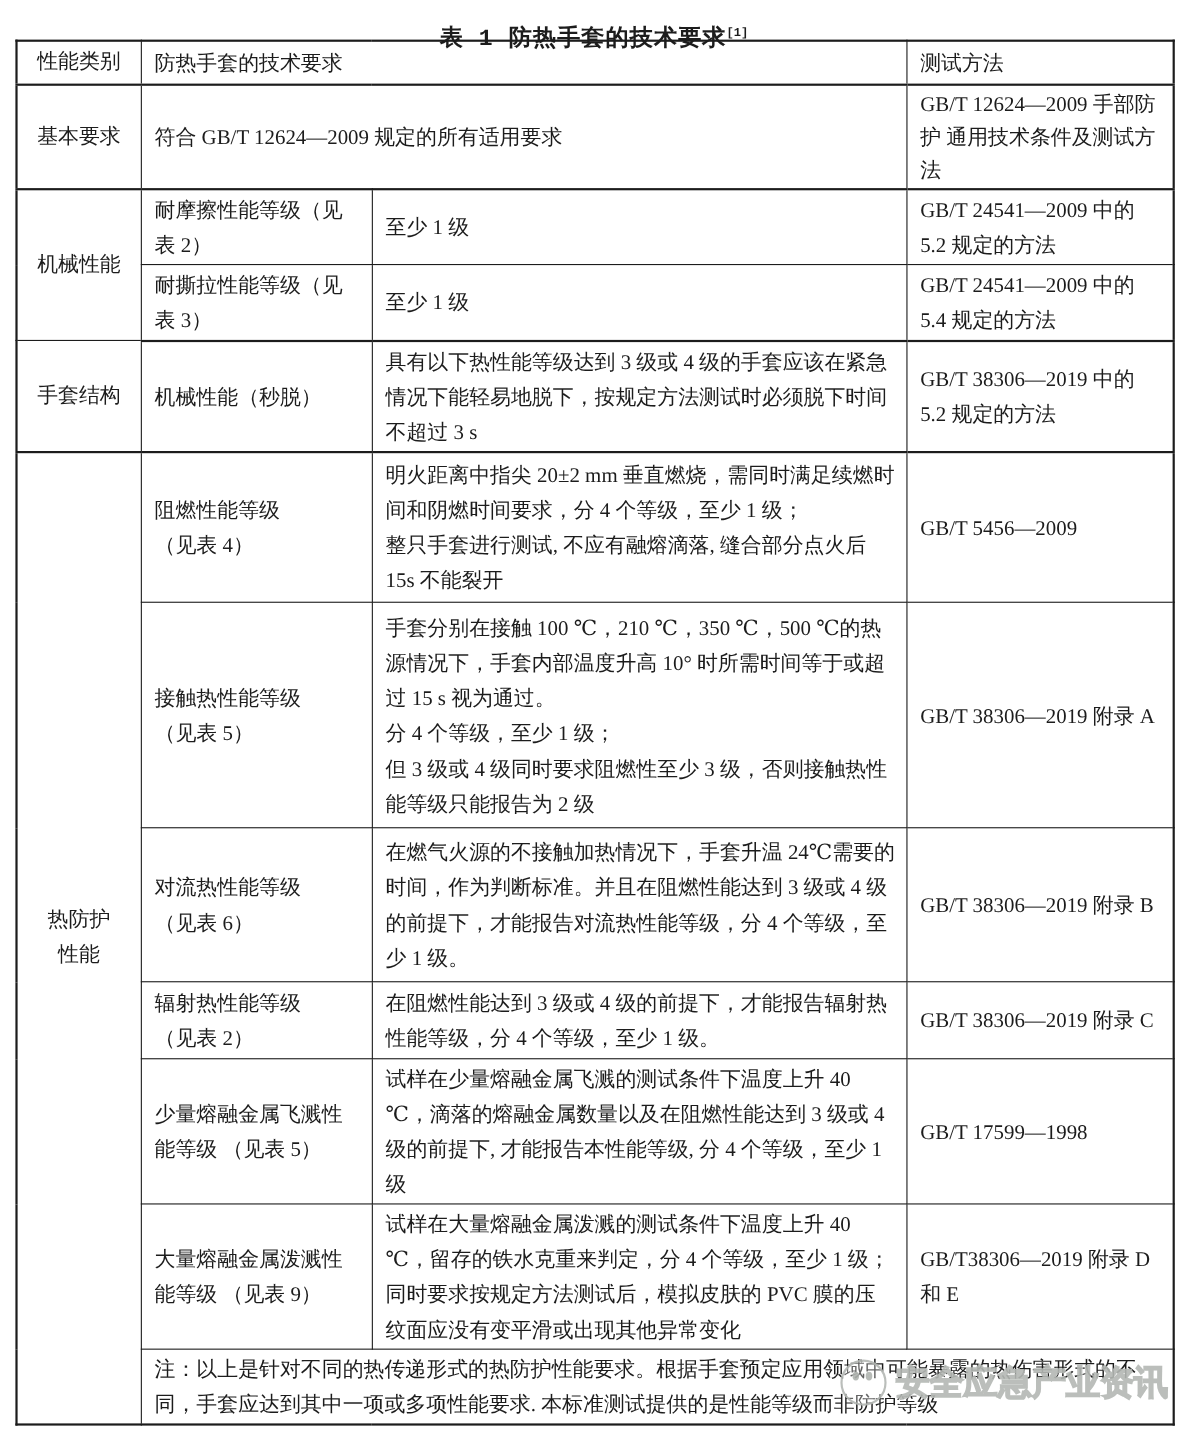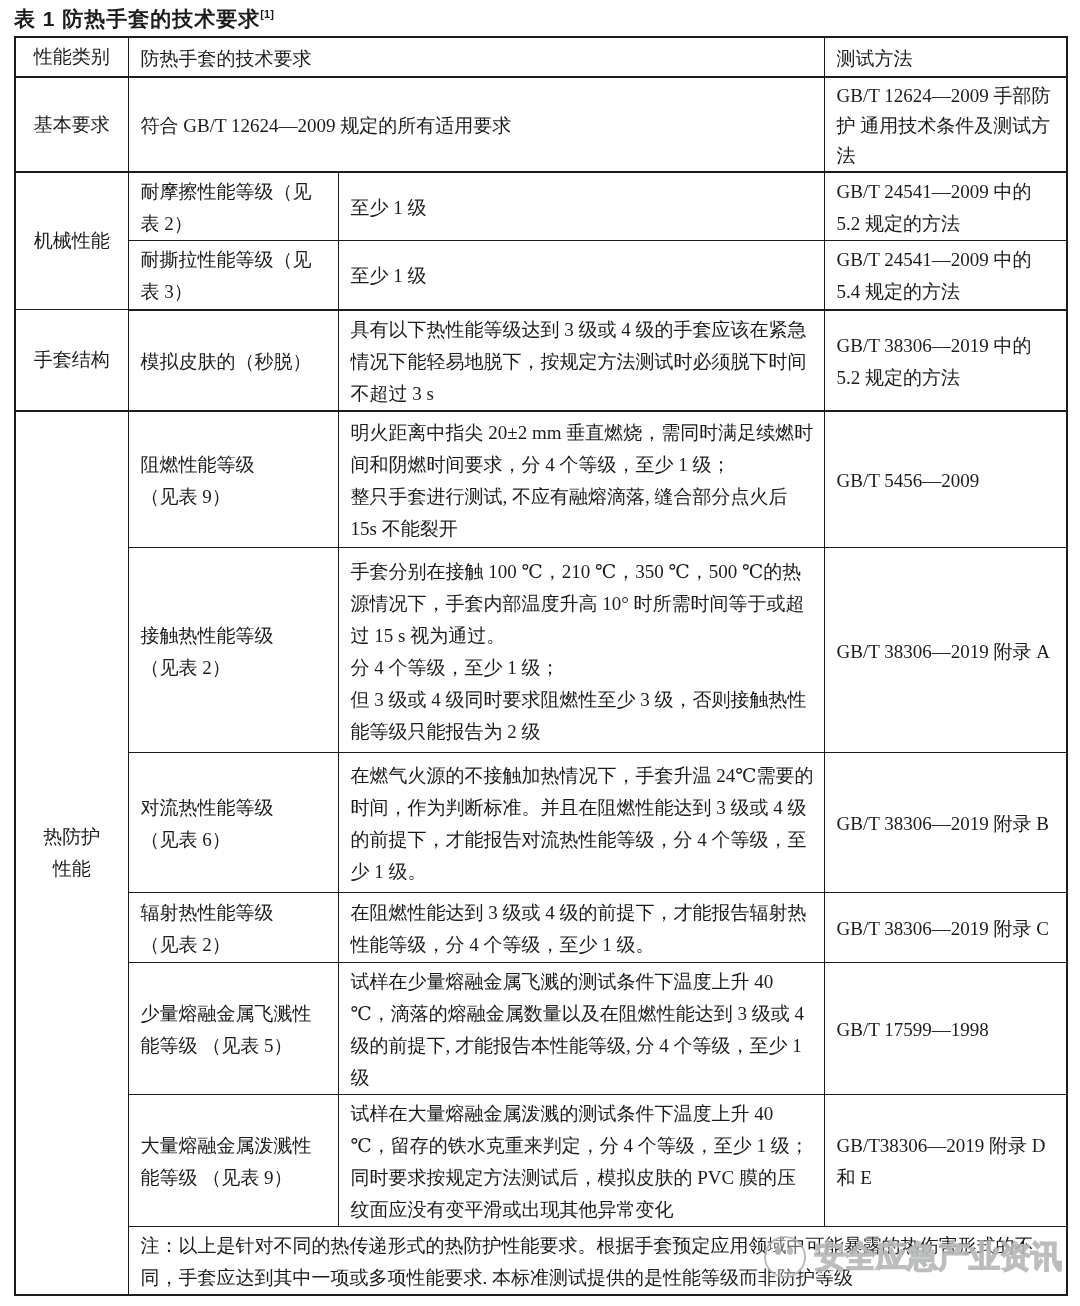--- a/index.html
+++ b/index.html
@@ -2,23 +2,23 @@
 <html><head>
 <meta charset="utf-8">
 <style>
   html,body { margin:0; padding:0; background:#ffffff; }
   body {
     width:1080px; height:1306px; position:relative; overflow:hidden;
     font-family:"Liberation Serif","DejaVu Serif",serif;
     color:#1c1c1c;
   }
   .doc-title {
-    position:absolute; top:5px; left:14px; width:1052px;
-    text-align:left;
-    font-family:Liberation Sans, sans-serif;
+    position:absolute; top:20px; left:14px; width:1052px;
+    text-align:center;
+    font-family:Liberation Mono, monospace;
     font-weight:bold; font-size:21px; letter-spacing:1px;
   }
   .doc-title sup { font-size:11px; letter-spacing:0; }
   table.req {
     position:absolute; top:36px; left:14px; width:1052px;
     border-collapse:collapse; table-layout:fixed;
     border:2px solid #1c1c1c;
   }
   td {
     border:1px solid #1c1c1c;
@@ -79,37 +79,37 @@
     <td>GB/T 24541—2009 中的 5.2 规定的方法</td>
   </tr>
   <tr class="sec" style="height:69px">
     <td>耐撕拉性能等级（见表 3）</td>
     <td>至少 1 级</td>
     <td>GB/T 24541—2009 中的 5.4 规定的方法</td>
   </tr>
 
   <tr class="sec" style="height:101px">
     <td class="c1">手套结构</td>
-    <td>模拟皮肤的（秒脱）</td>
+    <td>机械性能（秒脱）</td>
     <td>具有以下热性能等级达到 3 级或 4 级的手套应该在紧急情况下能轻易地脱下，按规定方法测试时必须脱下时间不超过 3  s</td>
     <td>GB/T 38306—2019 中的 5.2 规定的方法</td>
   </tr>
 
   <tr style="height:137px">
     <td class="c1" rowspan="7">热防护
 性能</td>
     <td>阻燃性能等级
-（见表 9）</td>
+（见表 4）</td>
     <td>明火距离中指尖 20±2 mm 垂直燃烧，需同时满足续燃时间和阴燃时间要求，分 4 个等级，至少 1 级；
 整只手套进行测试, 不应有融熔滴落, 缝合部分点火后 15s 不能裂开</td>
     <td>GB/T 5456—2009</td>
   </tr>
   <tr style="height:205px">
     <td>接触热性能等级
-（见表 2）</td>
+（见表 5）</td>
     <td>手套分别在接触 100 ℃，210 ℃，350 ℃，500 ℃的热源情况下，手套内部温度升高 10° 时所需时间等于或超过 15 s 视为通过。
 分 4 个等级，至少 1 级；
 但 3 级或 4 级同时要求阻燃性至少 3 级，否则接触热性能等级只能报告为 2 级</td>
     <td>GB/T 38306—2019 附录 A</td>
   </tr>
   <tr style="height:140px">
     <td>对流热性能等级
 （见表 6）</td>
     <td>在燃气火源的不接触加热情况下，手套升温 24℃需要的时间，作为判断标准。并且在阻燃性能达到 3 级或 4 级的前提下，才能报告对流热性能等级，分 4 个等级，至少 1 级。</td>
     <td>GB/T 38306—2019 附录 B</td>

